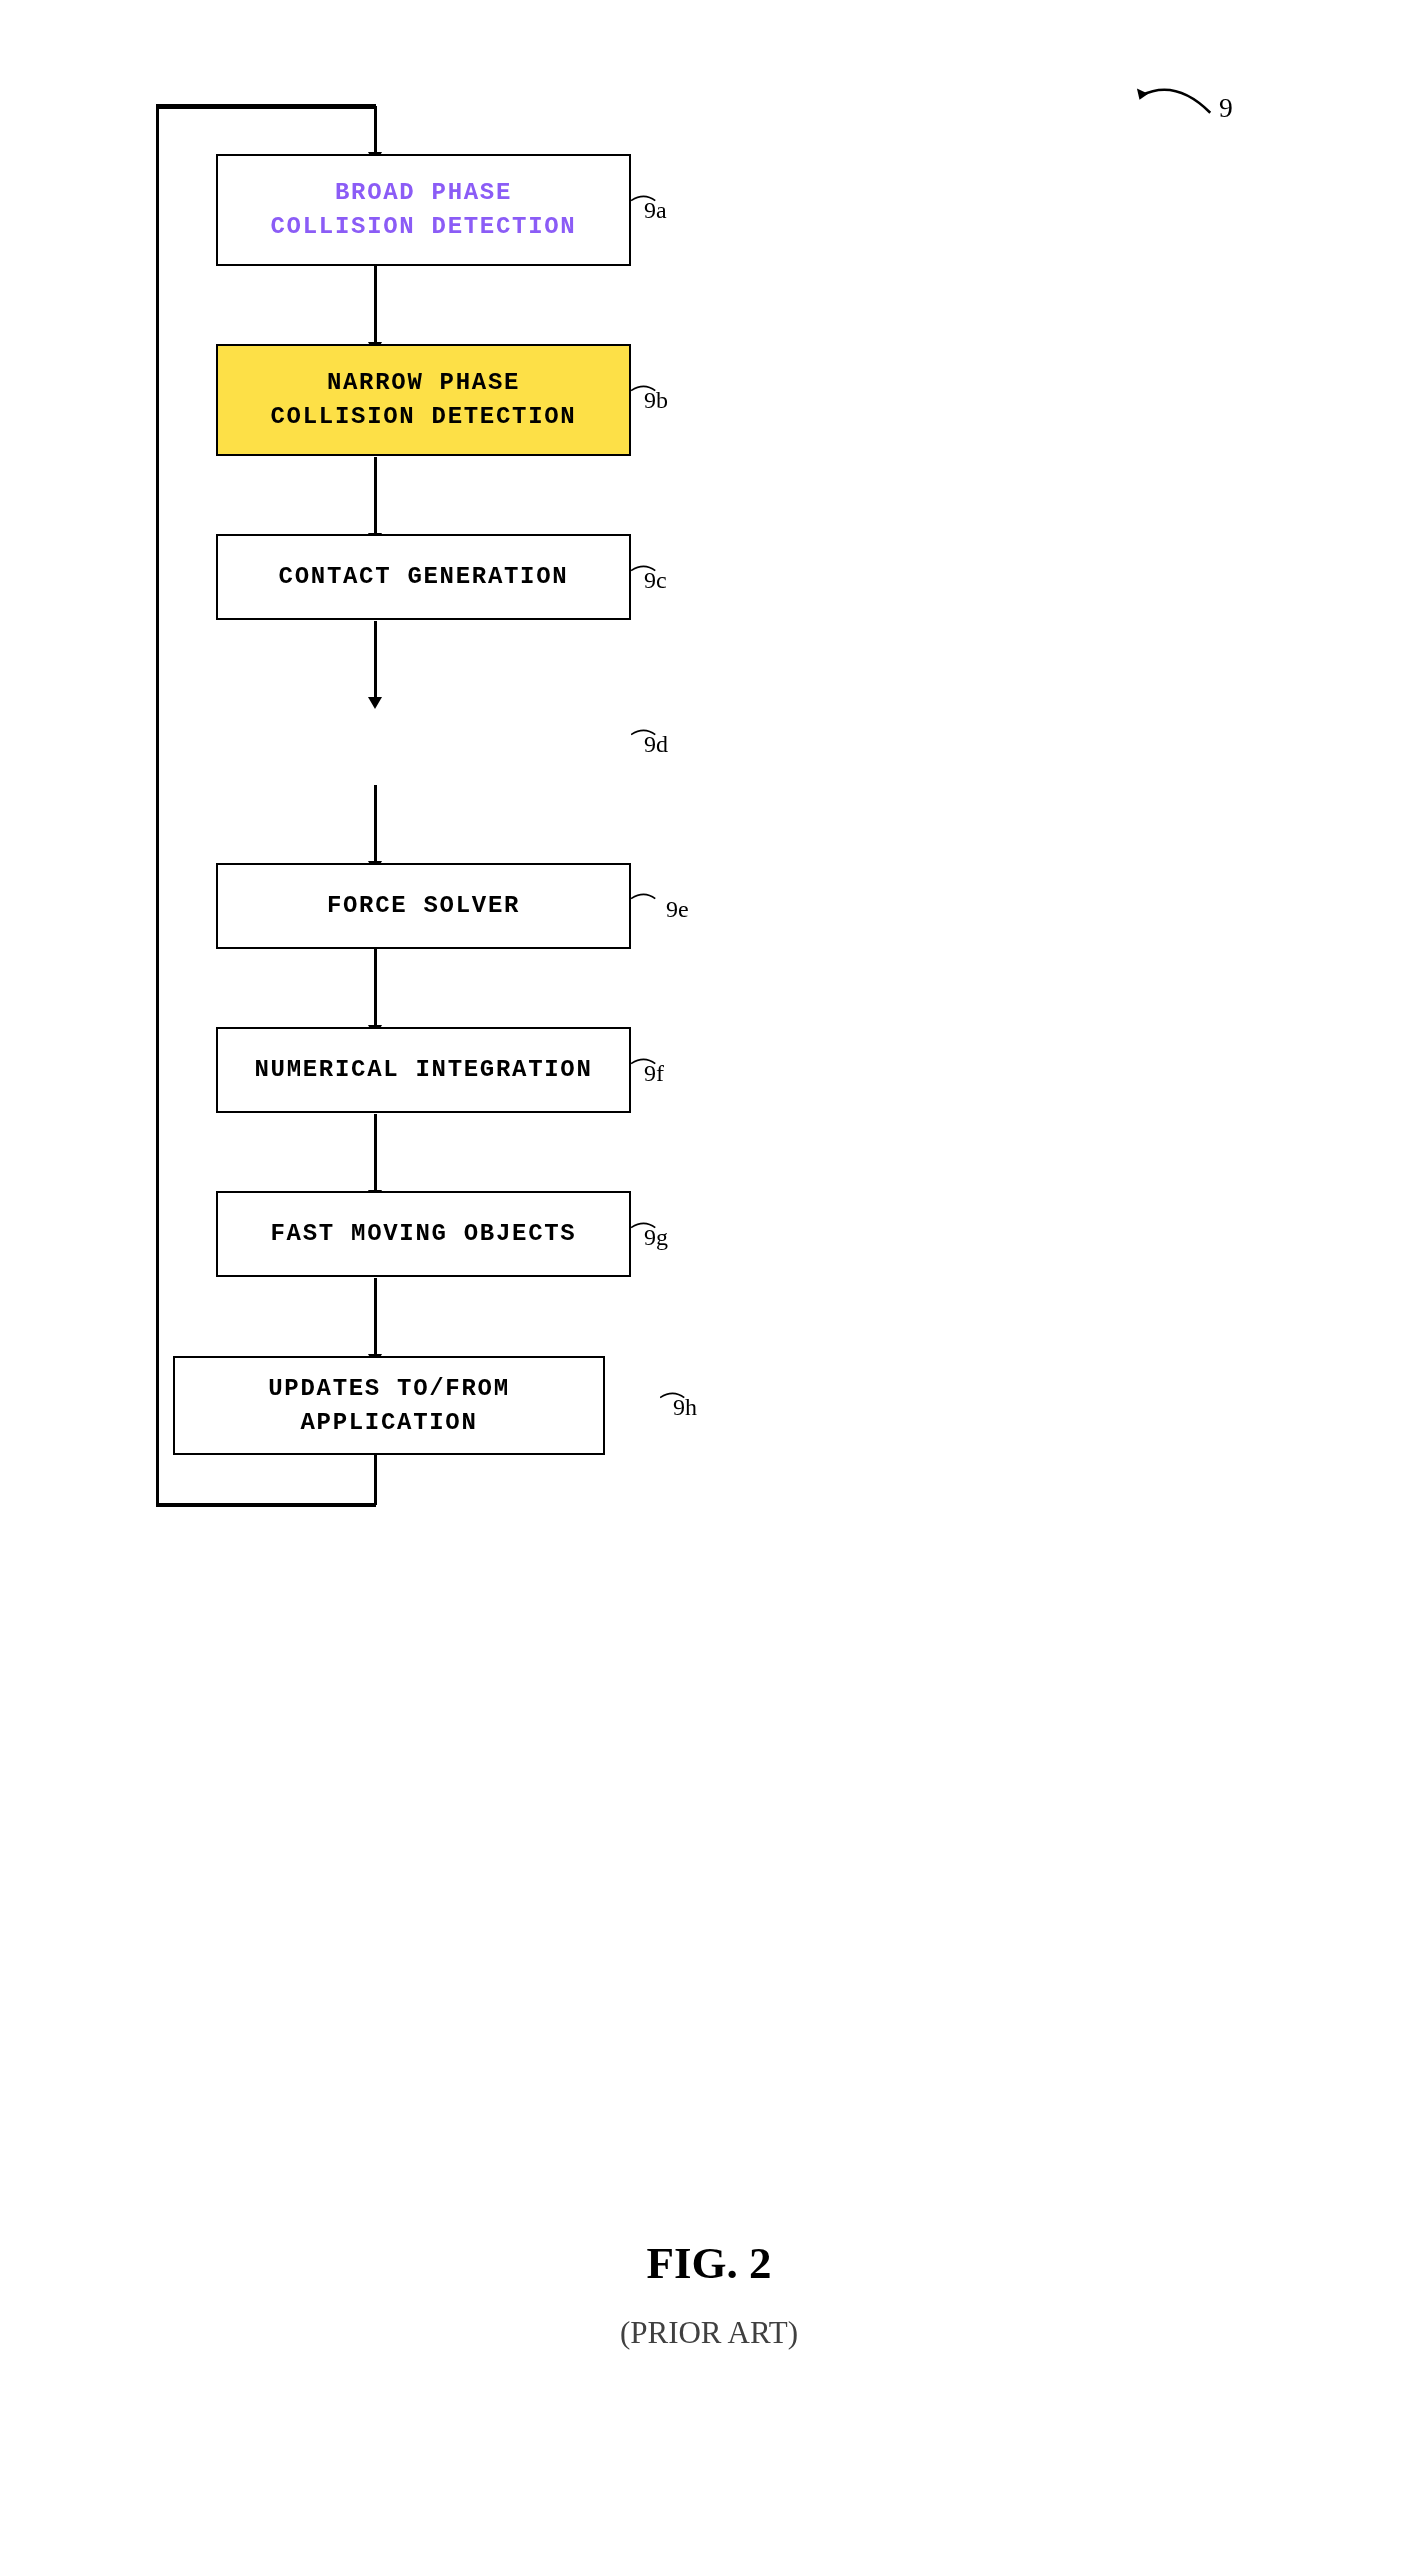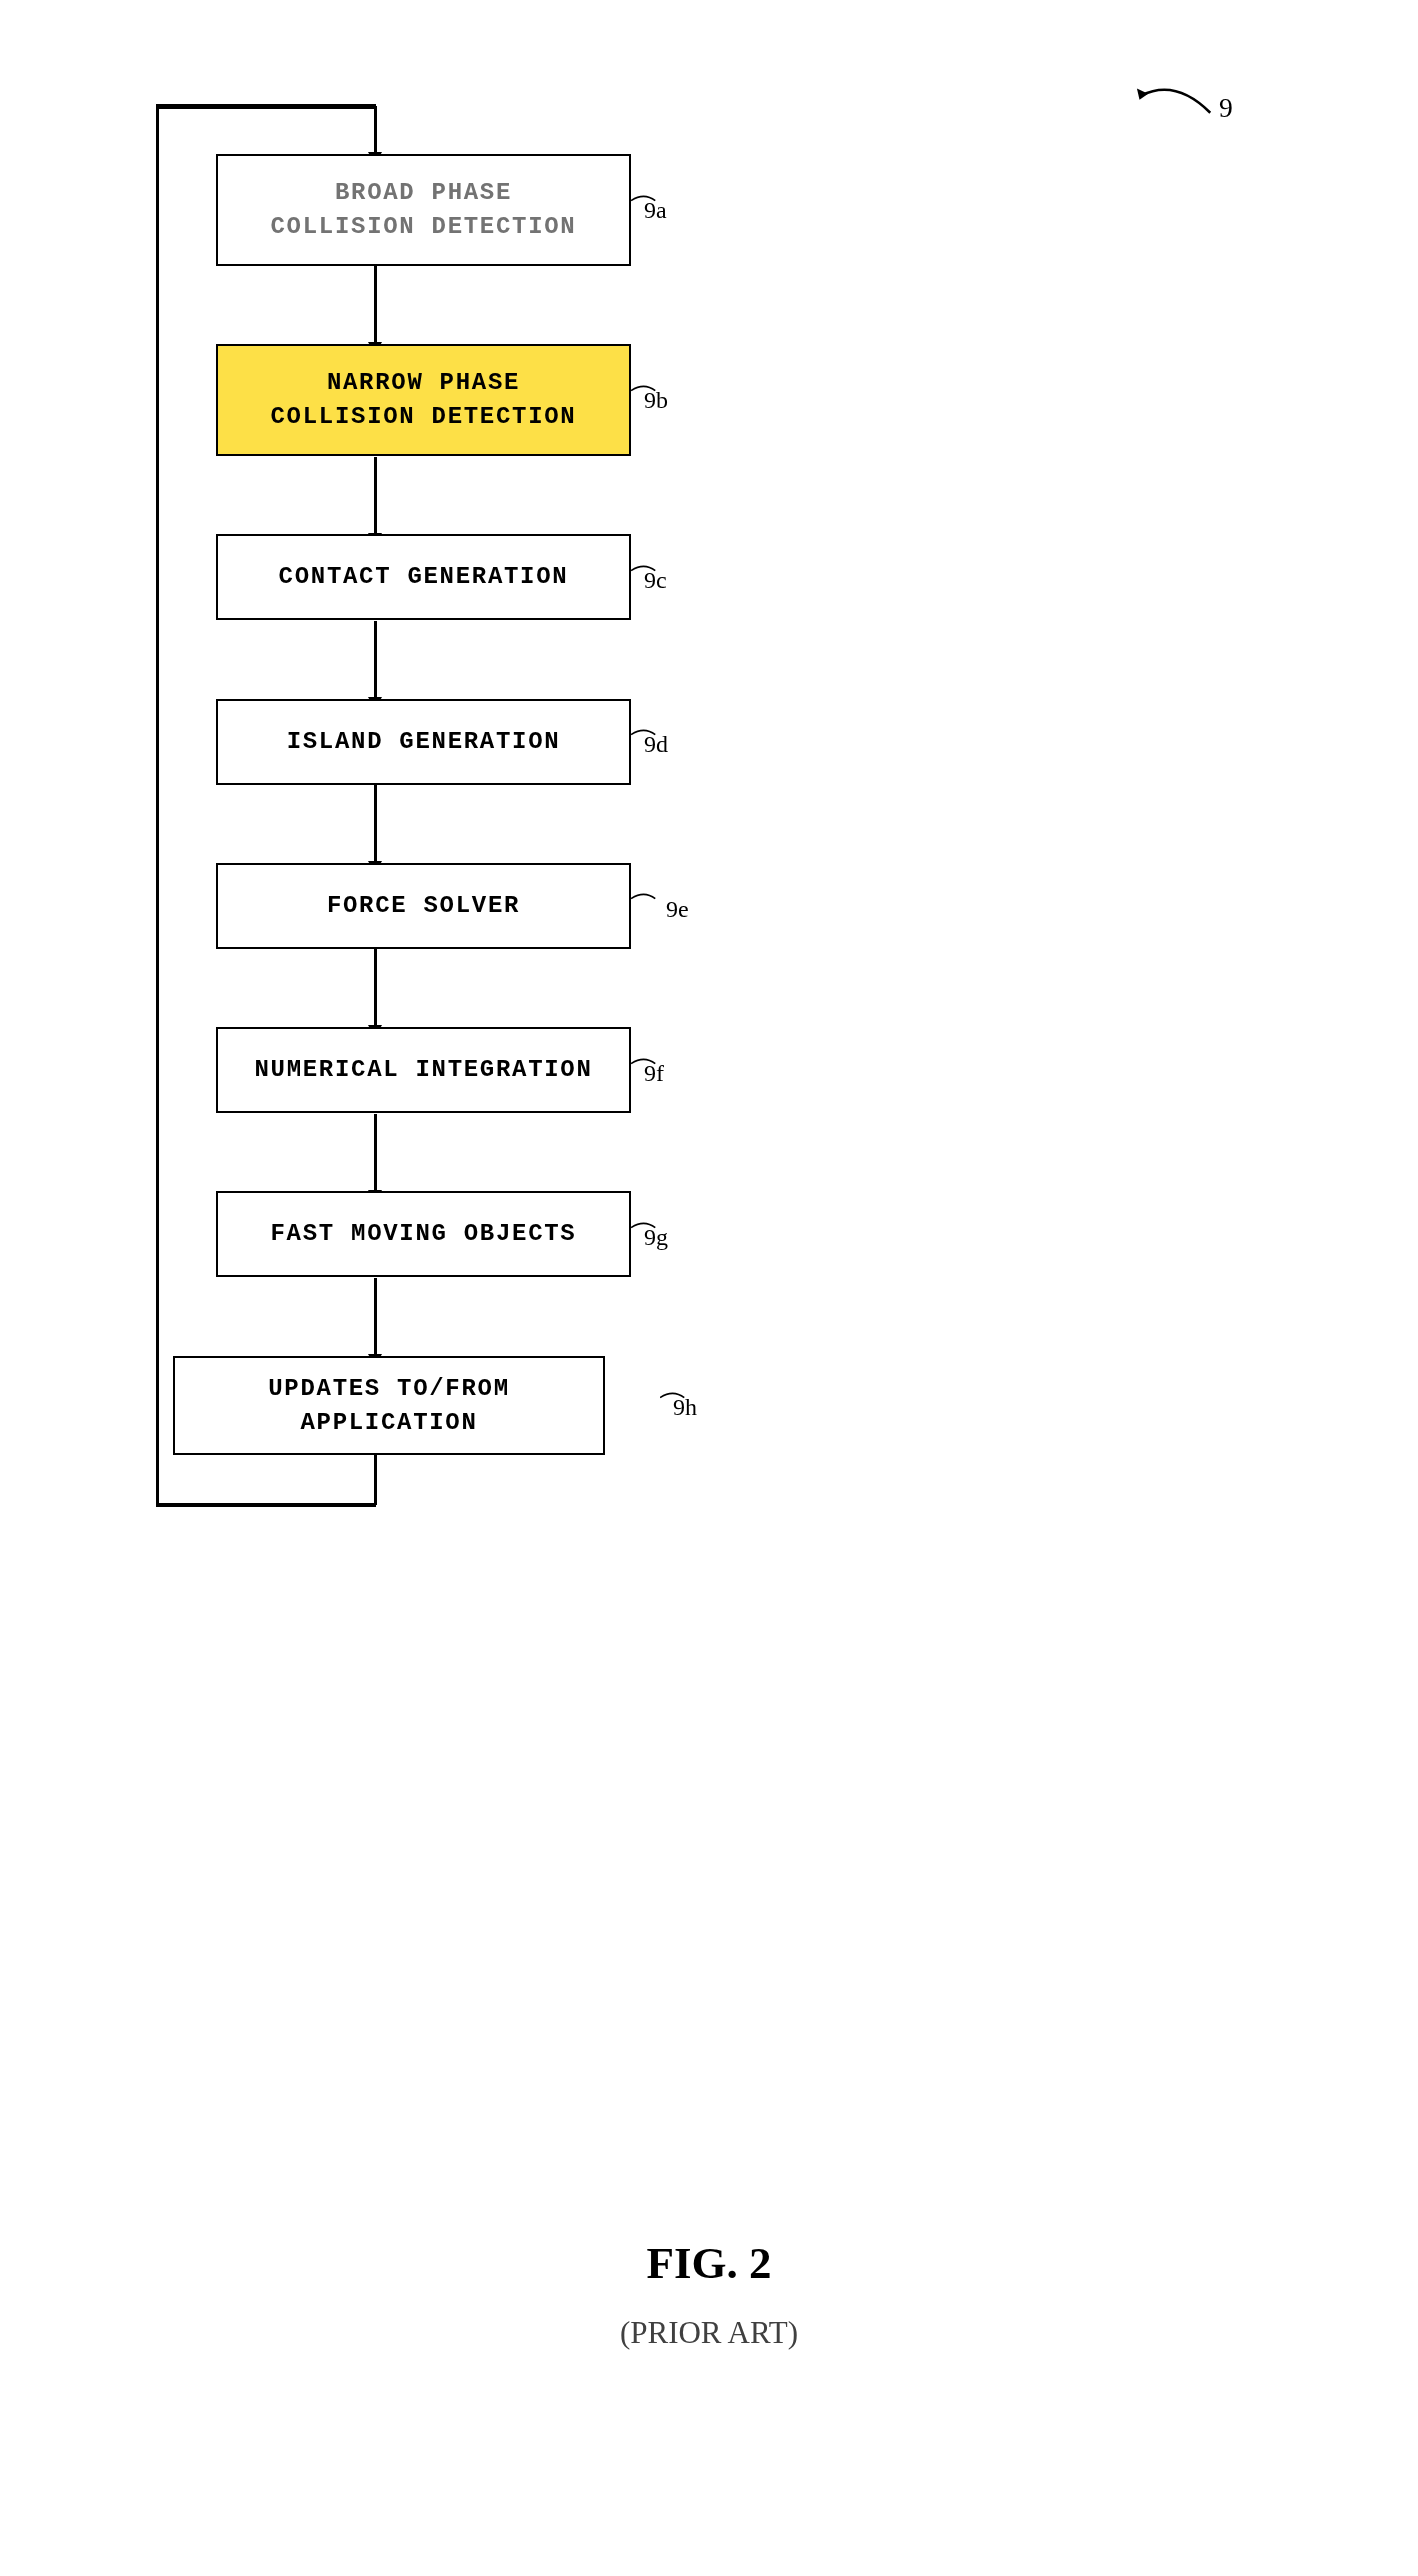--- a/index.html
+++ b/index.html
@@ -23,21 +23,21 @@
       left: 104px;
       width: 1210px;
       height: 2334px;
     }
 
     .flow-box-label {
       font-size: 24px;
       font-weight: bold;
       letter-spacing: 1.7px;
       line-height: 1.3;
-      color: #737373;
+      color: #8b5cf6;
       font-family: Liberation Mono, monospace;
     }
   </style>
 </head>
 <body>
 
 <div class="diagram-container">
 
   <svg style="position:absolute; top:8.6px; right:69px; width:173px; height:69px; z-index:20;" viewBox="0 0 200 80">
     <path d="M 160 60 Q 120 20 80 40" stroke="#000" stroke-width="3" fill="none"></path>
@@ -86,23 +86,20 @@
   </div>
   <span style="position:absolute; left:540px; top:515px; font-size:24px; font-family:'Times New Roman',serif;">9c</span>
   <svg style="position:absolute; left:527px; top:510px; width:26px; height:17.3px;" viewBox="0 0 30 20">
     <path d="M 0 10 Q 15 0 28 10" stroke="#000" stroke-width="2" fill="none"></path>
   </svg>
 
   <div style="position:absolute; left:270px; top:569px; width:2.6px; height:78px; background:#000; z-index:5;">
     <div style="position:absolute; bottom:-10.4px; left:-6px; width:0; height:0; border-left:7.8px solid transparent; border-right:7.8px solid transparent; border-top:12px solid #000;"></div>
   </div>
 
-  <div style="position:absolute; left:112px; top:647px; width:415px; height:86px; border:2.6px solid #000; background:#fff; display:flex; align-items:center; justify-content:center; text-align:center; z-index:10;">
-    <span style="font-size:24px; font-weight:bold; letter-spacing:1.7px; line-height:1.4;">ISLAND GENERATION</span>
-  </div>
   <span style="position:absolute; left:540px; top:679px; font-size:24px; font-family:'Times New Roman',serif;">9d</span>
   <svg style="position:absolute; left:527px; top:674px; width:26px; height:17.3px;" viewBox="0 0 30 20">
     <path d="M 0 10 Q 15 0 28 10" stroke="#000" stroke-width="2" fill="none"></path>
   </svg>
 
   <div style="position:absolute; left:270px; top:733px; width:2.6px; height:78px; background:#000; z-index:5;">
     <div style="position:absolute; bottom:-10.4px; left:-6px; width:0; height:0; border-left:7.8px solid transparent; border-right:7.8px solid transparent; border-top:12px solid #000;"></div>
   </div>
 
   <div style="position:absolute; left:112px; top:811px; width:415px; height:86px; border:2.6px solid #000; background:#fff; display:flex; align-items:center; justify-content:center; text-align:center; z-index:10;">

